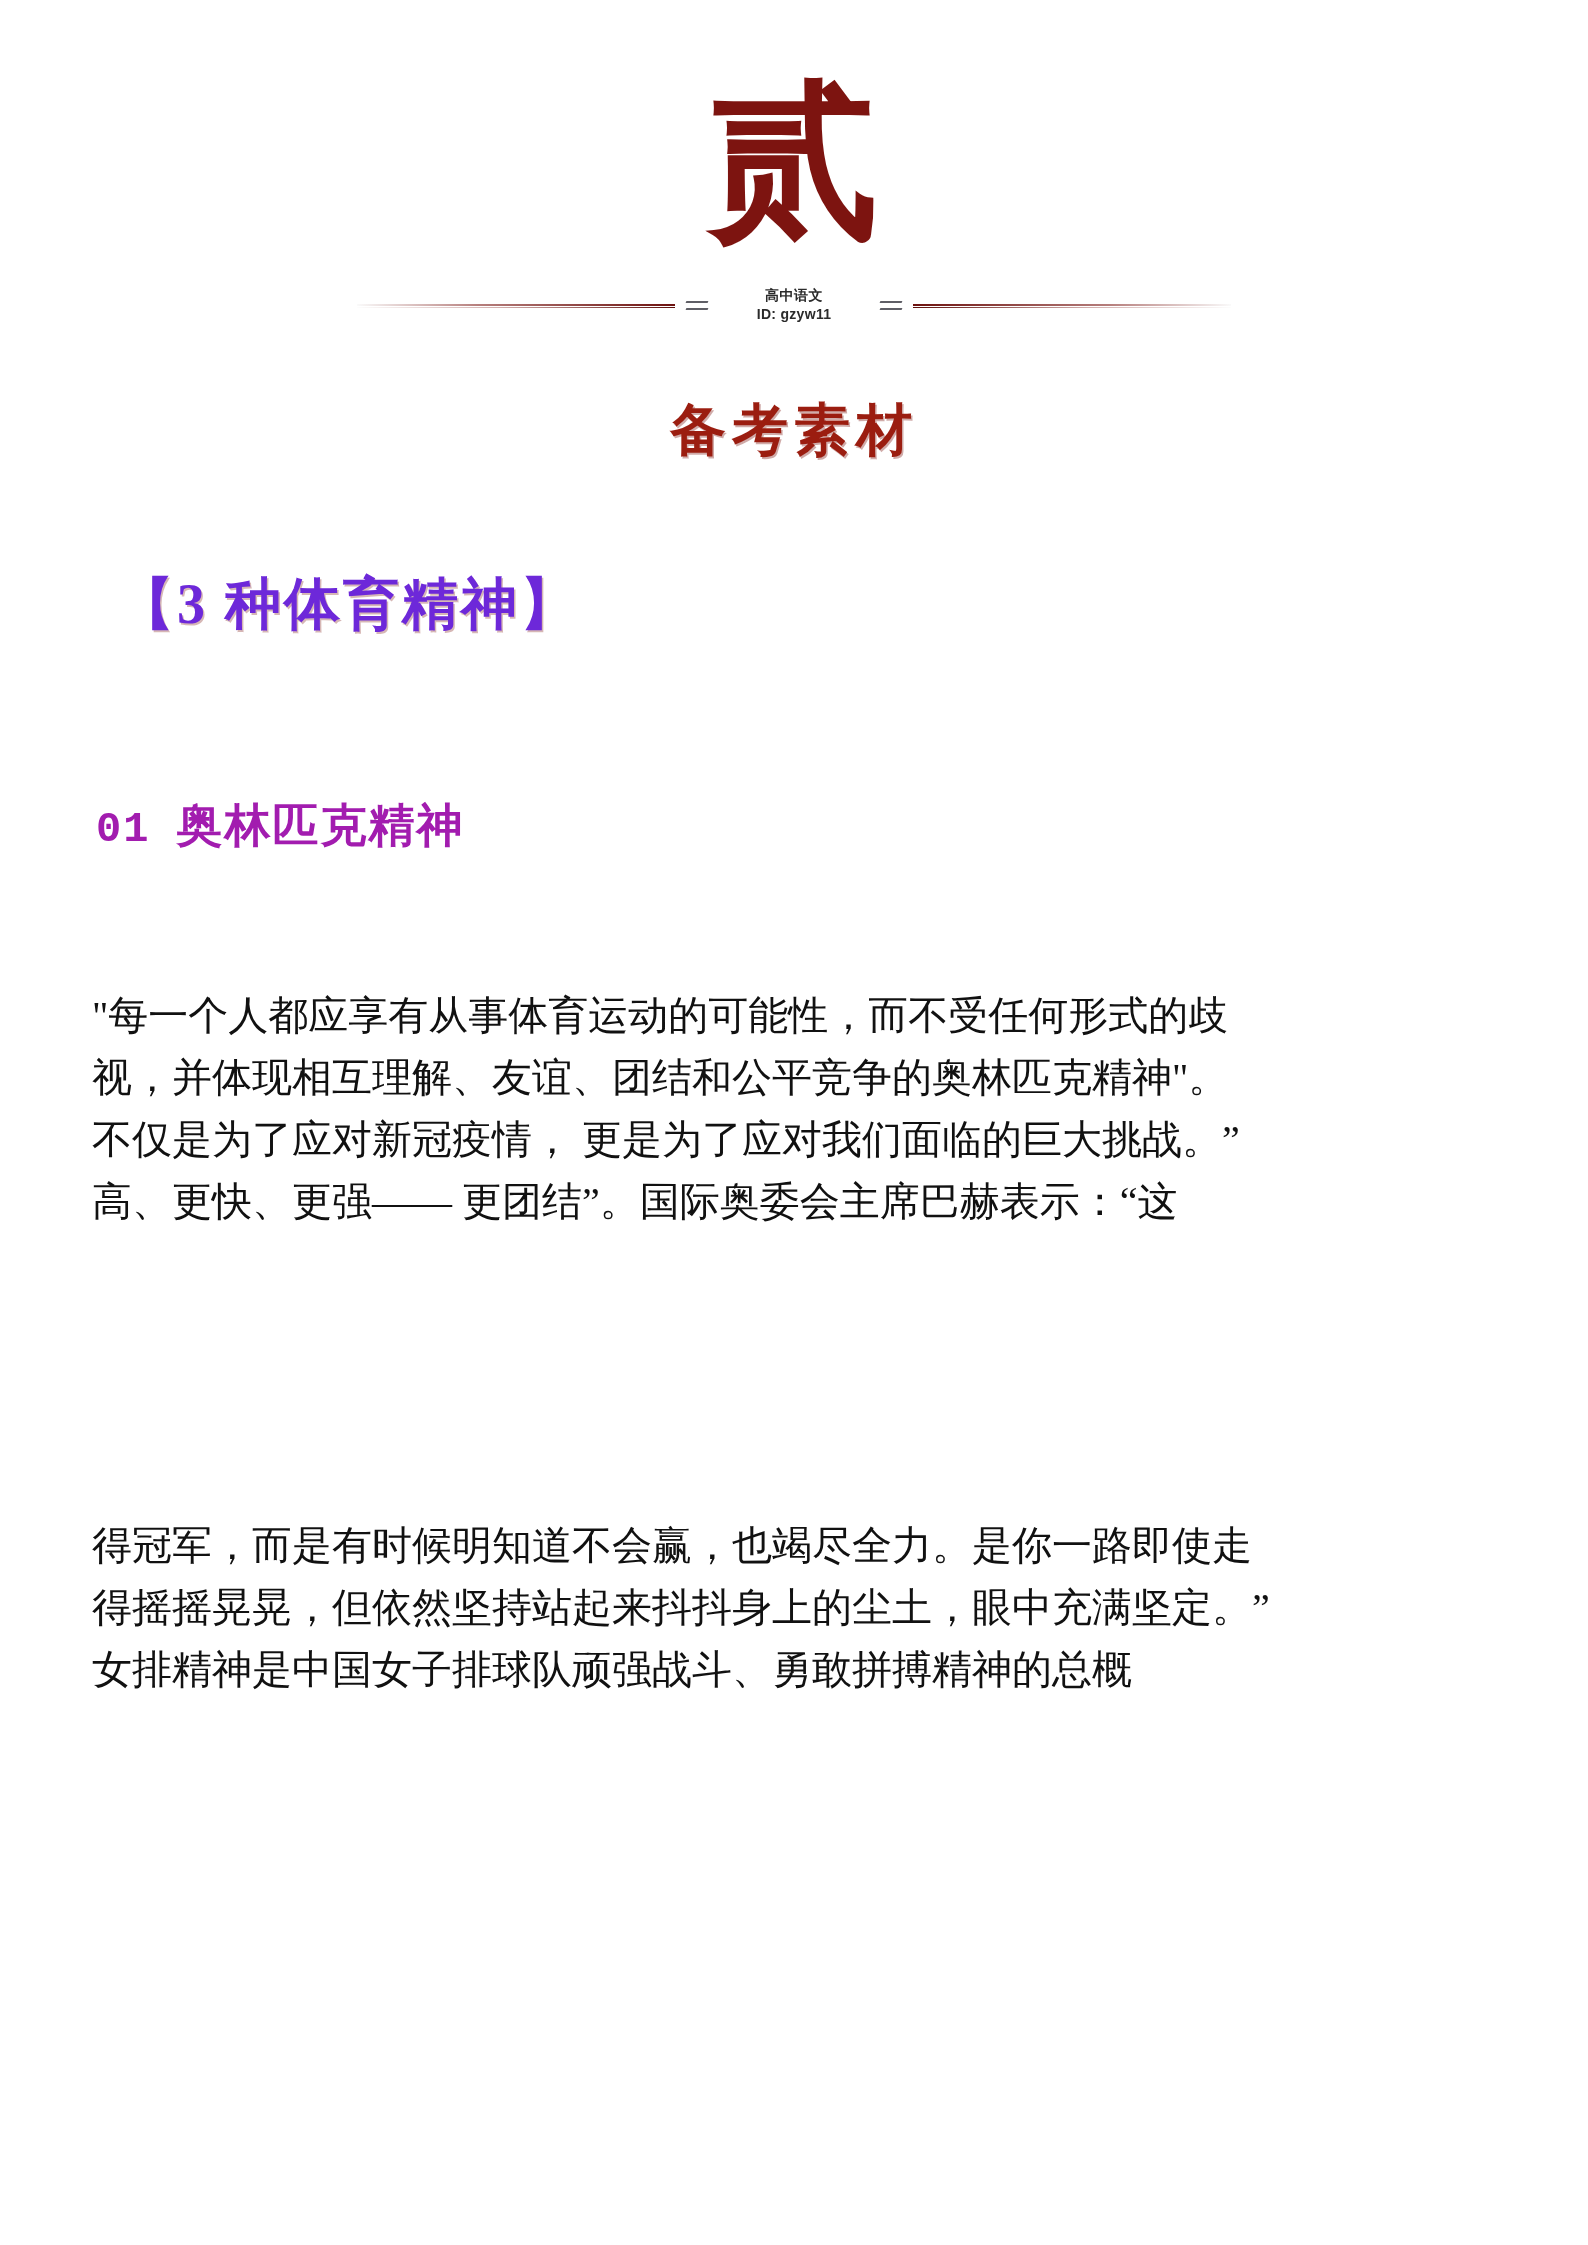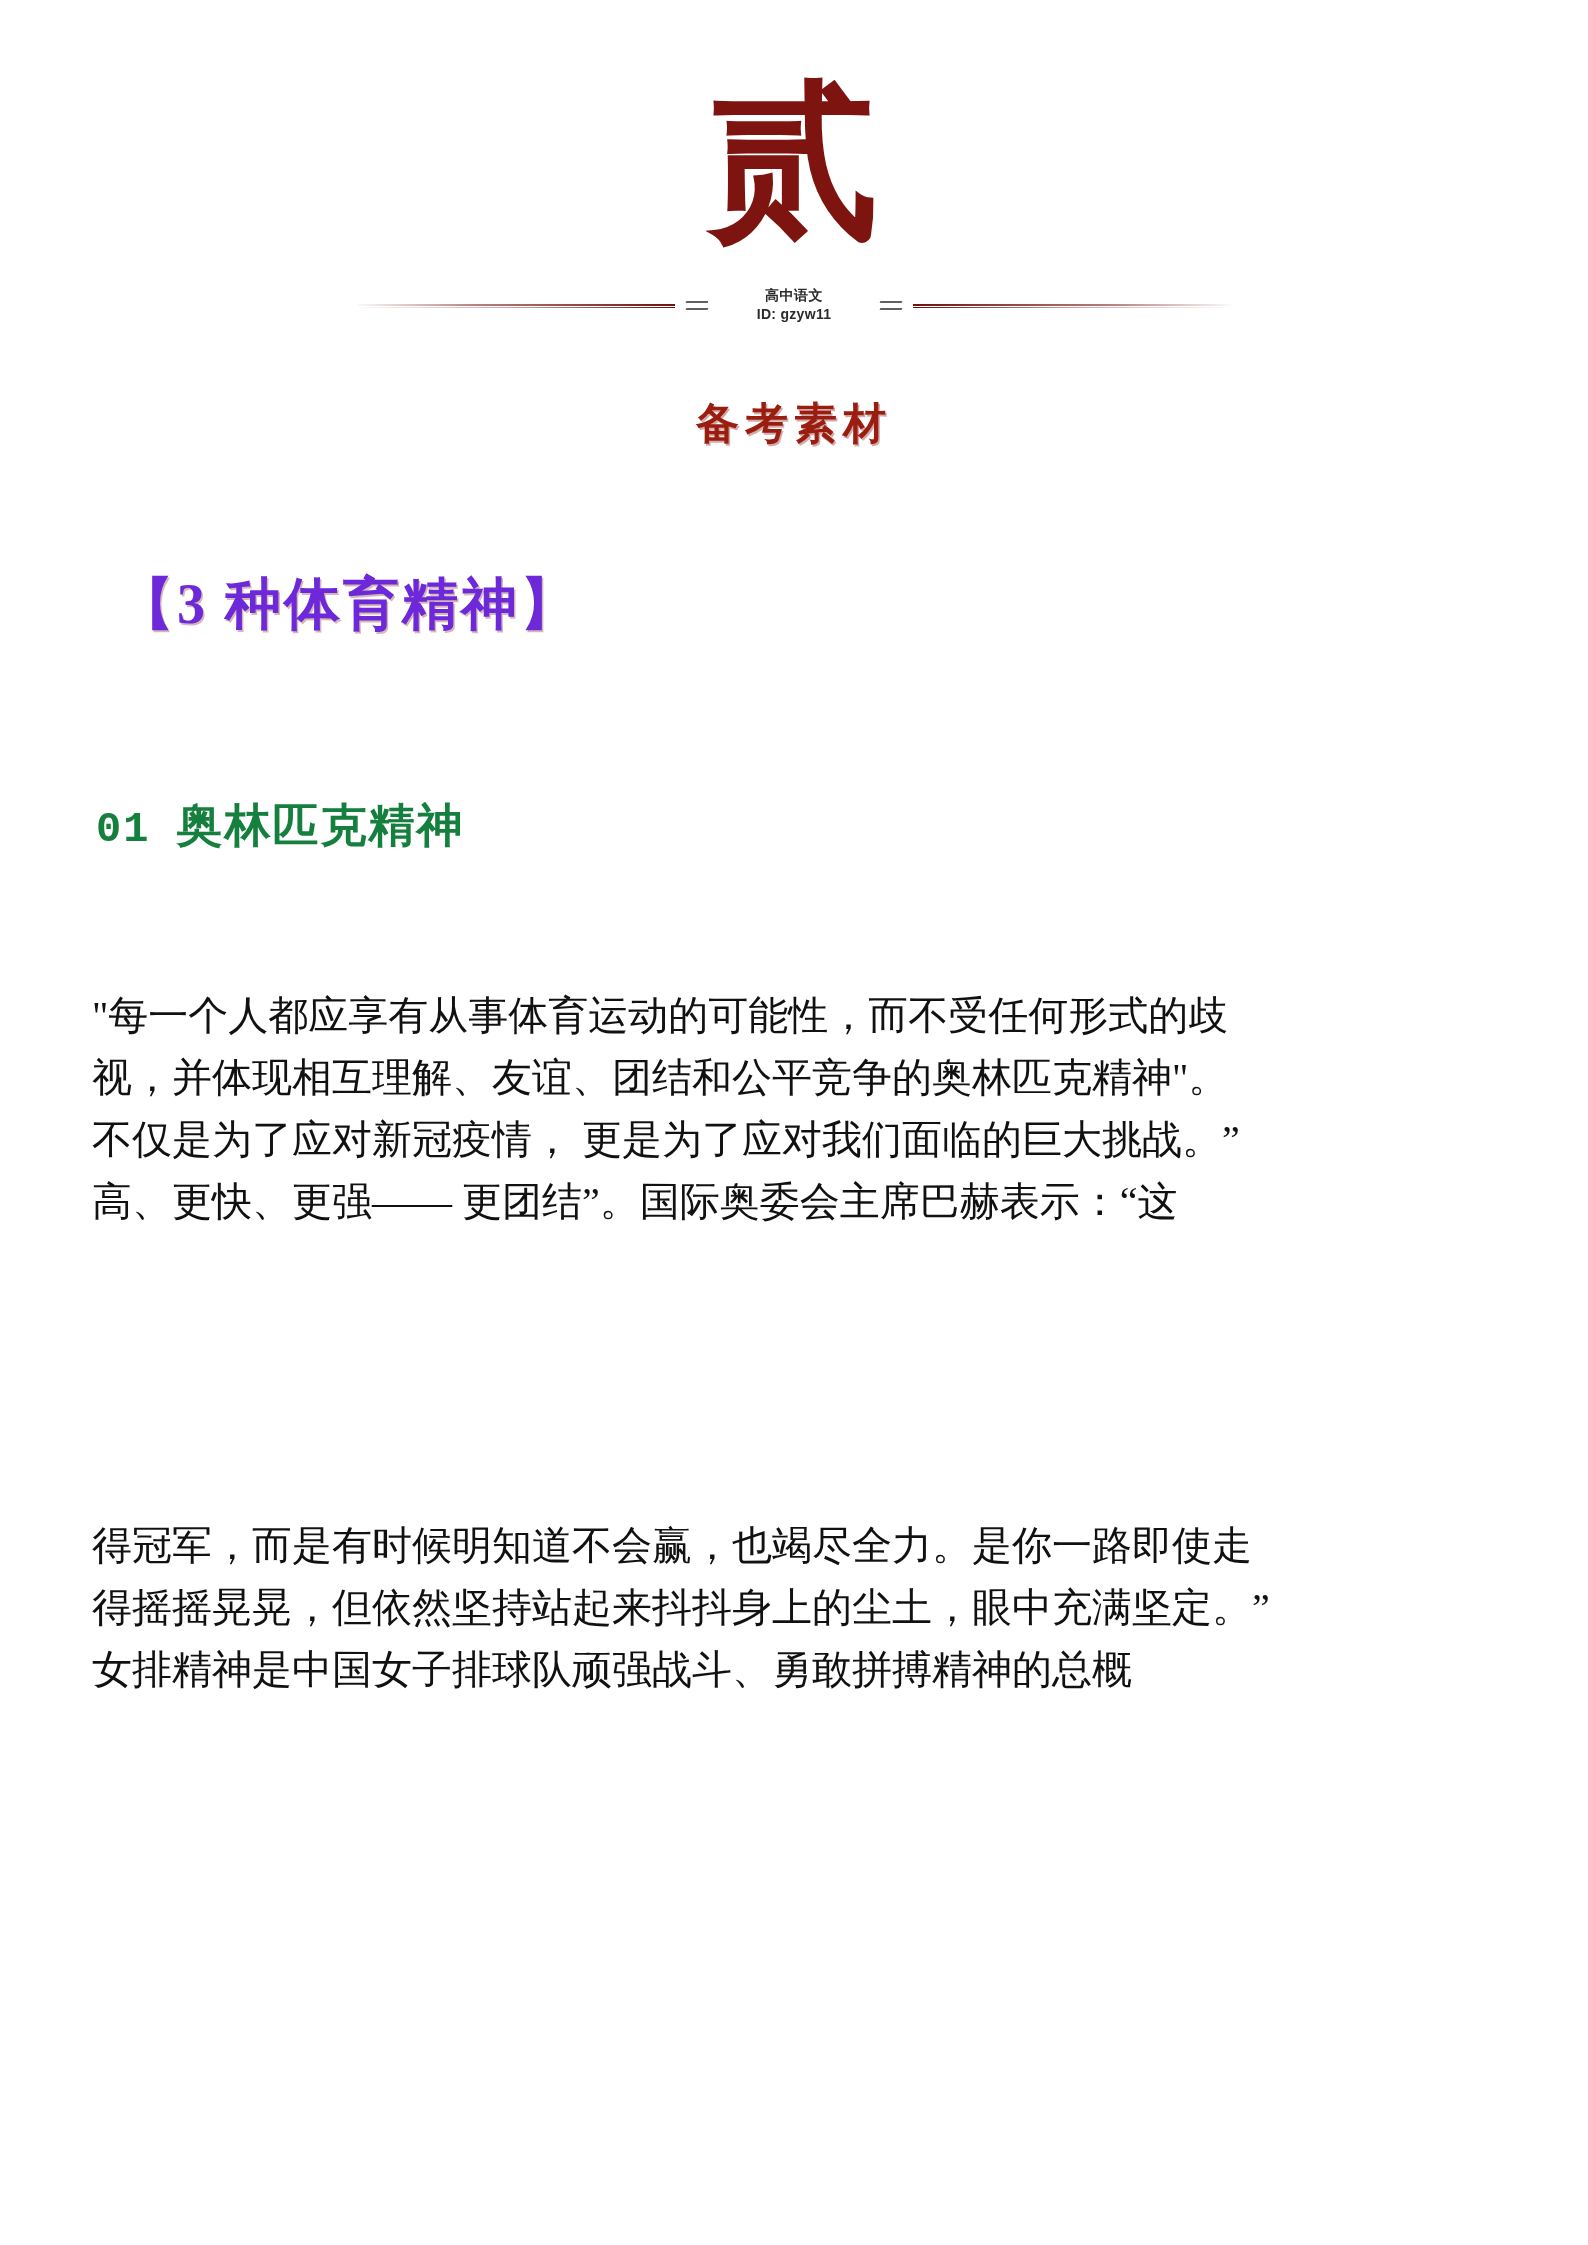--- a/index.html
+++ b/index.html
@@ -125,21 +125,21 @@
 
   
   .doc-title {
     position: absolute;
     top: 400px;
     left: 0;
     width: 1588px;
     text-align: center;
     font-family: "Liberation Serif", "DejaVu Serif", serif;
     font-weight: 700;
-    font-size: 43px;
+    font-size: 56px;
     line-height: 1.1;
     color: #9b1d10;
     letter-spacing: 6px;
     text-shadow: 1.5px 1.5px 0 rgba(120,15,10,0.35);
   }
 
   .bracket-title {
     position: absolute;
     top: 572px;
     left: 118px;
@@ -150,21 +150,21 @@
     color: #6d28d9;
     letter-spacing: 3px;
     text-shadow: 1.5px 1.5px 0 rgba(120,15,10,0.3);
   }
 
   .sec-head {
     position: absolute;
     left: 96px;
     font-family: "Liberation Sans", "DejaVu Sans", sans-serif;
     font-weight: 700;
-    color: #15803d;
+    color: #a21caf;
     white-space: nowrap;
   }
   .sec-head .num {
     font-family: "Liberation Mono", "DejaVu Sans Mono", monospace;
     font-size: 42px;
     font-weight: 700;
     letter-spacing: 2px;
     vertical-align: baseline;
   }
   .sec-head .txt {

